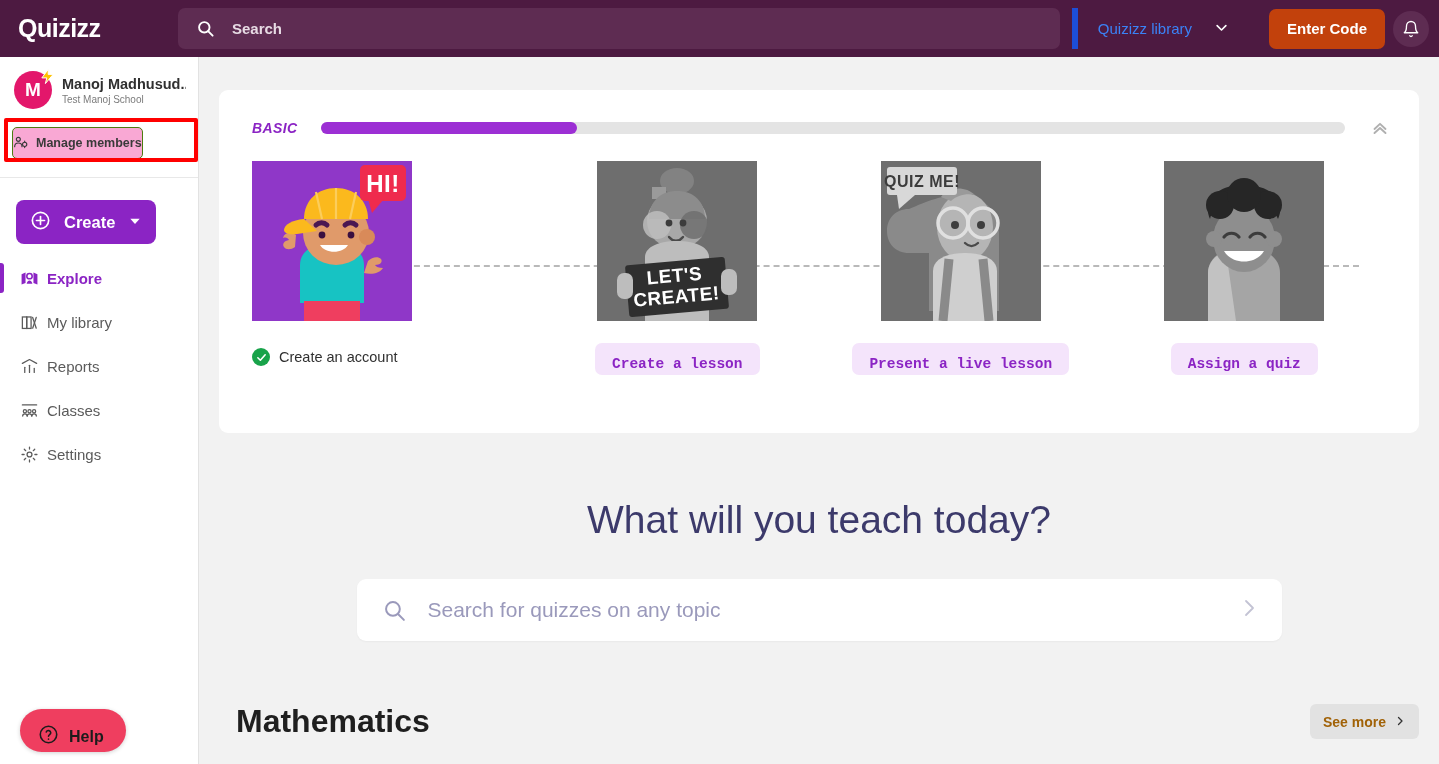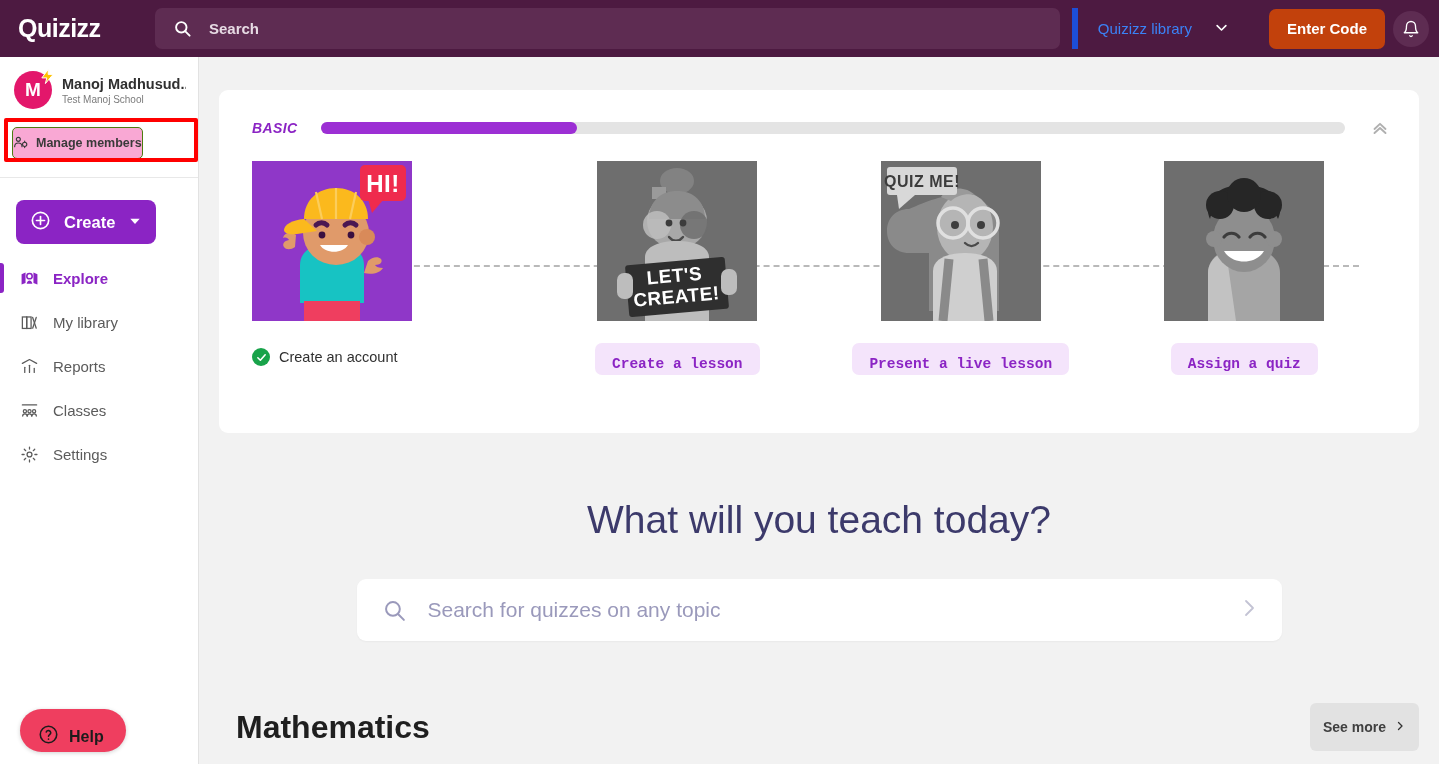--- a/index.html
+++ b/index.html
@@ -12,21 +12,21 @@
 
   
   .header {
     position: absolute; top: 0; left: 0;
     width: 1439px; height: 57px;
     background: #4d1a41;
     display: flex; align-items: center;
     z-index: 40;
   }
   .logo {
-    width: 155px; padding-left: 18px;
+    width: 178px; padding-left: 18px;
     display: flex; align-items: center;
   }
   .logo-text {
     color: #ffffff; font-size: 25px; font-weight: bold;
     letter-spacing: -0.5px;
   }
   .search-wrap {
     flex: 1; height: 41px; margin-right: 12px;
     background: #5e2c52; border-radius: 7px;
     display: flex; align-items: center; padding: 0 18px;
@@ -105,21 +105,21 @@
     color: #fff; font-size: 16.5px; font-weight: bold;
     display: flex; align-items: center;
     padding: 0 14px; gap: 13px; cursor: pointer;
     font-family: "Liberation Sans", sans-serif;
   }
   .create-btn .caret { margin-left: auto; }
 
   .nav { margin-top: 12px; }
   .nav-item {
     position: relative; display: flex; align-items: center;
-    height: 44px; padding-left: 20px; gap: 14px;
+    height: 44px; padding-left: 20px; gap: 8px;
     font-size: 15px; color: #5b5b5b; cursor: pointer;
   }
   .nav-item .ic { width: 19px; display: flex; justify-content: center; flex: 0 0 19px; }
   .nav-item.active { color: #8b24c4; font-weight: bold; }
   .nav-item.active::before {
     content: ""; position: absolute; left: 0; top: 7px;
     width: 4px; height: 30px; background: #8b24c4; border-radius: 0 3px 3px 0;
   }
 
   .help-btn {
@@ -210,22 +210,22 @@
   .big-search input::placeholder { color: #9a99bb; opacity: 1; }
 
   .subject-row {
     display: flex; align-items: center; justify-content: space-between;
     margin: 62px 20px 0 37px;
   }
   .subject-title { font-size: 32px; font-weight: bold; color: #1f1f1f; }
   .see-more {
     display: flex; align-items: center; gap: 8px;
     background: #e2e2e2; border: none; border-radius: 6px;
-    height: 48px; padding: 0 13px;
-    font-size: 14px; font-weight: bold; color: #404040;
+    height: 35px; padding: 0 13px;
+    font-size: 14px; font-weight: bold; color: #a16207;
     cursor: pointer; font-family: "Liberation Sans", sans-serif;
   }
   .bubble {
     position: absolute; font-weight: bold;
     font-family: "Liberation Sans", sans-serif;
     letter-spacing: .5px;
   }
 </style>
 </head>
 <body>

